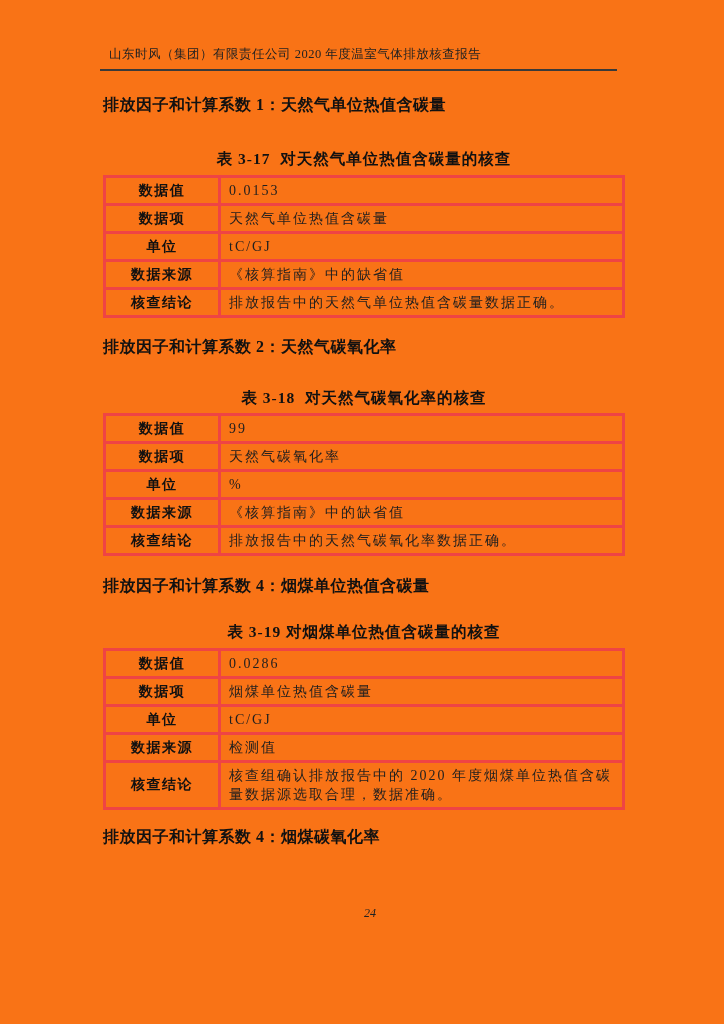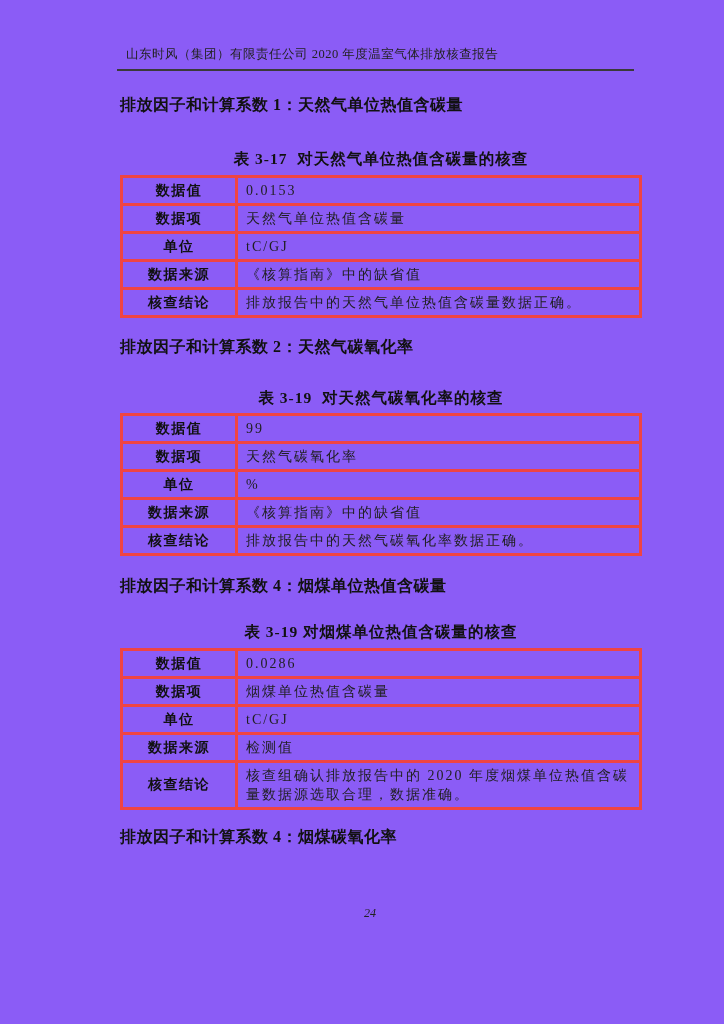--- a/index.html
+++ b/index.html
@@ -7,22 +7,21 @@
   body {
     width: 724px; height: 1024px;
     font-family: "Liberation Serif", "DejaVu Serif", serif;
     color: #1c1c1c;
     position: relative;
     overflow: hidden;
   }
   [data-bind] { white-space: pre-wrap; }
   .page {
     position: absolute; inset: 0;
-    background: #8b5cf6;
-    padding-left: 17px;
+    background: #f97316;
   }
   .doc-header {
     margin: 46px 99px 0 109px;
     font-size: 12.5px;
     letter-spacing: 0.5px;
     color: #222;
   }
   .header-rule {
     margin: 6px 0 0 100px;
     width: 517px;
@@ -126,21 +125,21 @@
           <tr>
             <td class="label" data-bind="sections.0.rows.4.label">核查结论</td>
             <td class="value" data-bind="sections.0.rows.4.value">排放报告中的天然气单位热值含碳量数据正确。</td>
           </tr>
         </tbody>
       </table>
     </div>
 
     <div class="section s2">
       <div class="section-heading" data-bind="sections.1.heading">排放因子和计算系数 2：天然气碳氧化率</div>
-      <div class="table-title" data-bind="sections.1.table_title">表 3-19  对天然气碳氧化率的核查</div>
+      <div class="table-title" data-bind="sections.1.table_title">表 3-18  对天然气碳氧化率的核查</div>
       <table class="doc-table">
         <tbody>
           <tr>
             <td class="label" data-bind="sections.1.rows.0.label">数据值</td>
             <td class="value" data-bind="sections.1.rows.0.value">99</td>
           </tr>
           <tr>
             <td class="label" data-bind="sections.1.rows.1.label">数据项</td>
             <td class="value" data-bind="sections.1.rows.1.value">天然气碳氧化率</td>
           </tr>

